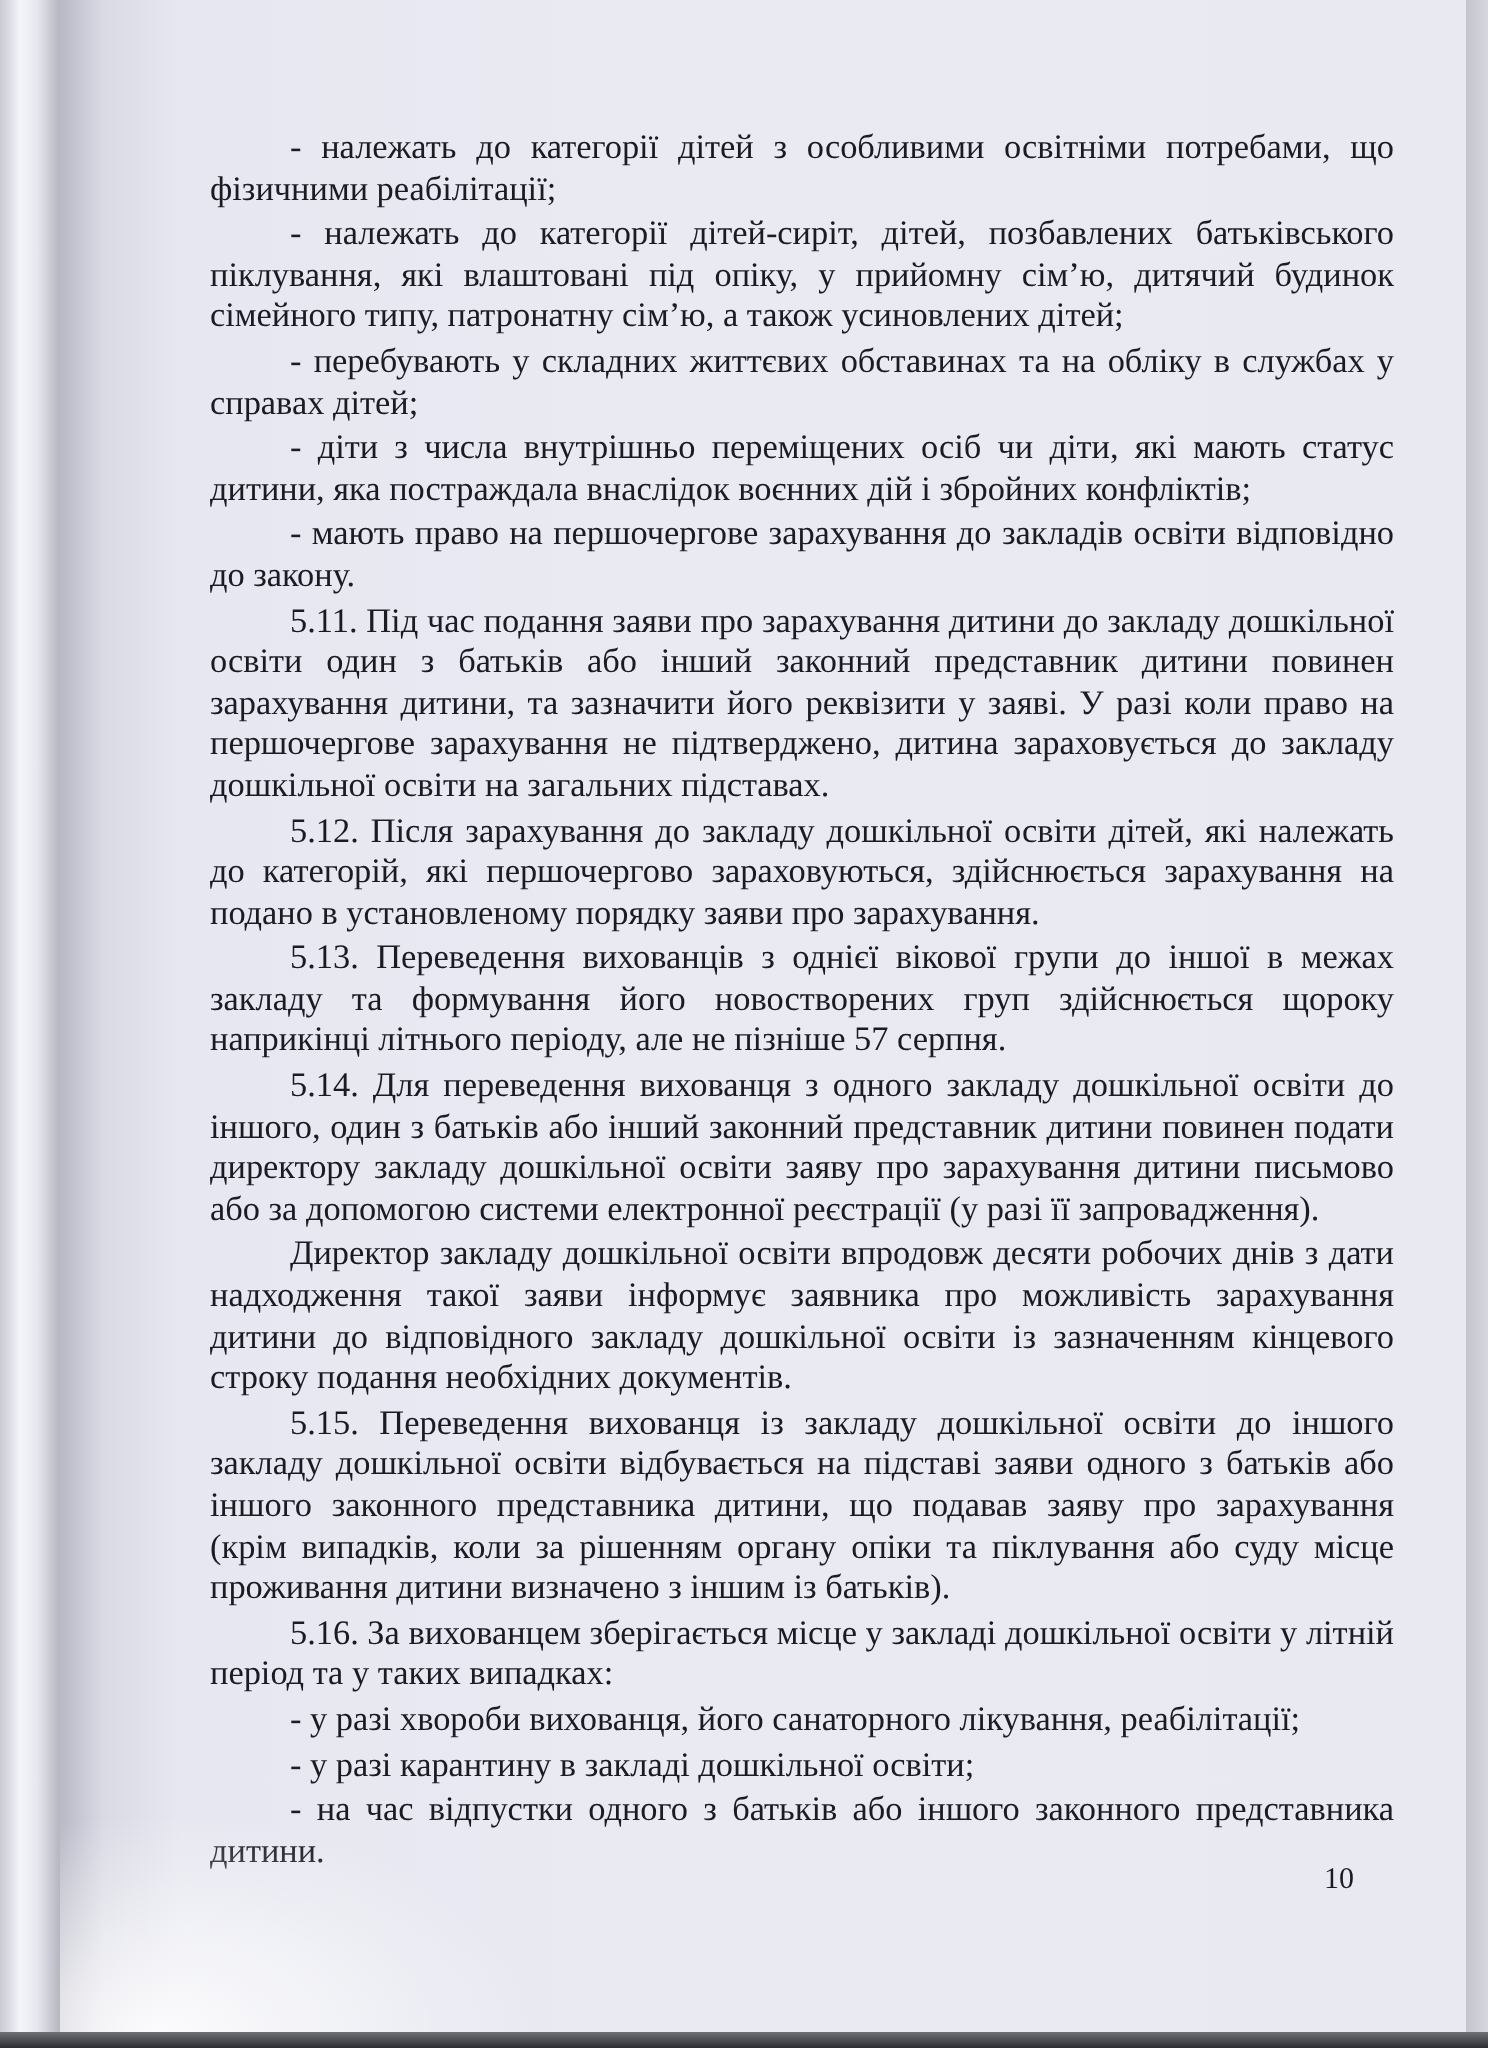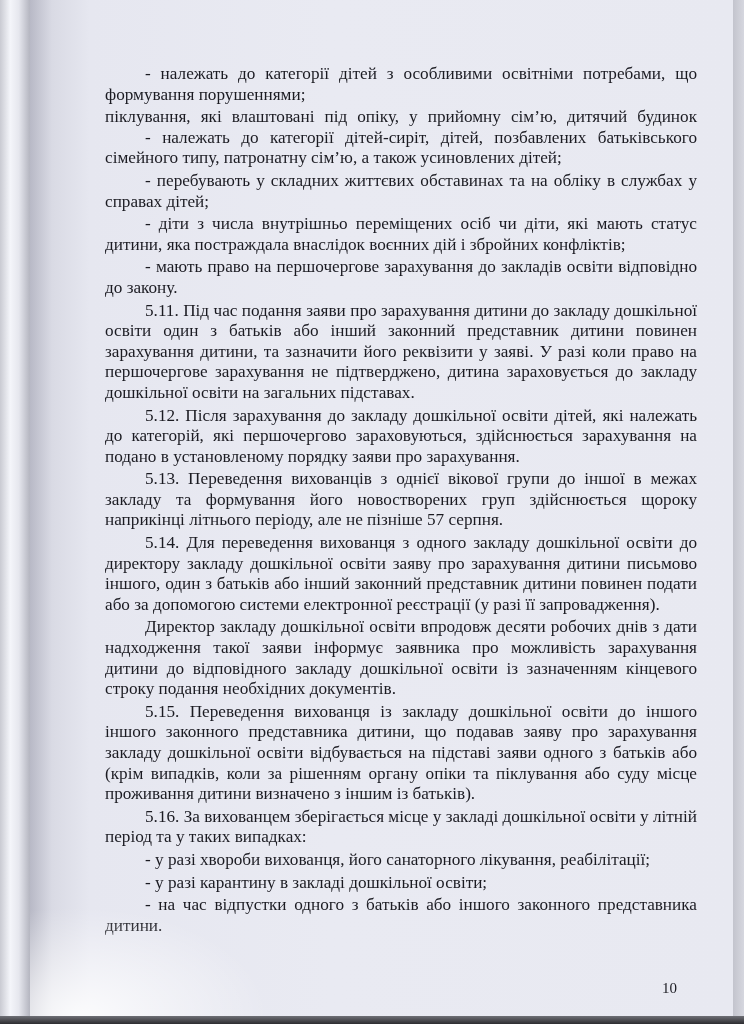--- a/index.html
+++ b/index.html
@@ -35,39 +35,39 @@
     color: #1b1b22; font-size: 17.2px; line-height: 20.6px;
   }
   .line {
     display: block; text-align: justify; text-align-last: justify;
     white-space: nowrap; height: 20.6px; overflow: visible;
   }
   .line.last { text-align-last: left; }
   .line.indent { padding-left: 40px; }
   .para { margin-bottom: 2px; }
   .page-number {
-    position: absolute; left: 632px; top: 980px;
+    position: absolute; left: 632px; top: 932px;
     font-size: 15px; color: #1b1b22;
   }
 </style>
 </head>
 <body>
 
 <div class="binding"></div>
 <div class="page">
   <div class="text">
 
     <div class="para">
       <span class="line indent">- належать до категорії дітей з особливими освітніми потребами, що</span>
-      <span class="line last">формування порушеннями;</span>
+      <span class="line last">фізичними реабілітації;</span>
     </div>
 
     <div class="para">
+      <span class="line indent">- належать до категорії дітей-сиріт, дітей, позбавлених батьківського</span>
       <span class="line">піклування, які влаштовані під опіку, у прийомну сім’ю, дитячий будинок</span>
-      <span class="line indent">- належать до категорії дітей-сиріт, дітей, позбавлених батьківського</span>
       <span class="line last">сімейного типу, патронатну сім’ю, а також усиновлених дітей;</span>
     </div>
 
     <div class="para">
       <span class="line indent">- перебувають у складних життєвих обставинах та на обліку в службах у</span>
       <span class="line last">справах дітей;</span>
     </div>
 
     <div class="para">
       <span class="line indent">- діти з числа внутрішньо переміщених осіб чи діти, які мають статус</span>
@@ -94,36 +94,36 @@
     </div>
 
     <div class="para">
       <span class="line indent">5.13. Переведення вихованців з однієї вікової групи до іншої в межах</span>
       <span class="line">закладу та формування його новостворених груп здійснюється щороку</span>
       <span class="line last">наприкінці літнього періоду, але не пізніше 57 серпня.</span>
     </div>
 
     <div class="para">
       <span class="line indent">5.14. Для переведення вихованця з одного закладу дошкільної освіти до</span>
+      <span class="line">іншого, один з батьків або інший законний представник дитини повинен подати</span>
       <span class="line">директору закладу дошкільної освіти заяву про зарахування дитини письмово</span>
-      <span class="line">іншого, один з батьків або інший законний представник дитини повинен подати</span>
       <span class="line last">або за допомогою системи електронної реєстрації (у разі її запровадження).</span>
     </div>
 
     <div class="para">
       <span class="line indent">Директор закладу дошкільної освіти впродовж десяти робочих днів з дати</span>
       <span class="line">надходження такої заяви інформує заявника про можливість зарахування</span>
       <span class="line">дитини до відповідного закладу дошкільної освіти із зазначенням кінцевого</span>
       <span class="line last">строку подання необхідних документів.</span>
     </div>
 
     <div class="para">
       <span class="line indent">5.15. Переведення вихованця із закладу дошкільної освіти до іншого</span>
+      <span class="line">закладу дошкільної освіти відбувається на підставі заяви одного з батьків або</span>
       <span class="line">іншого законного представника дитини, що подавав заяву про зарахування</span>
-      <span class="line">закладу дошкільної освіти відбувається на підставі заяви одного з батьків або</span>
       <span class="line">(крім випадків, коли за рішенням органу опіки та піклування або суду місце</span>
       <span class="line last">проживання дитини визначено з іншим із батьків).</span>
     </div>
 
     <div class="para">
       <span class="line indent">5.16. За вихованцем зберігається місце у закладі дошкільної освіти у літній</span>
       <span class="line last">період та у таких випадках:</span>
     </div>
 
     <div class="para">

